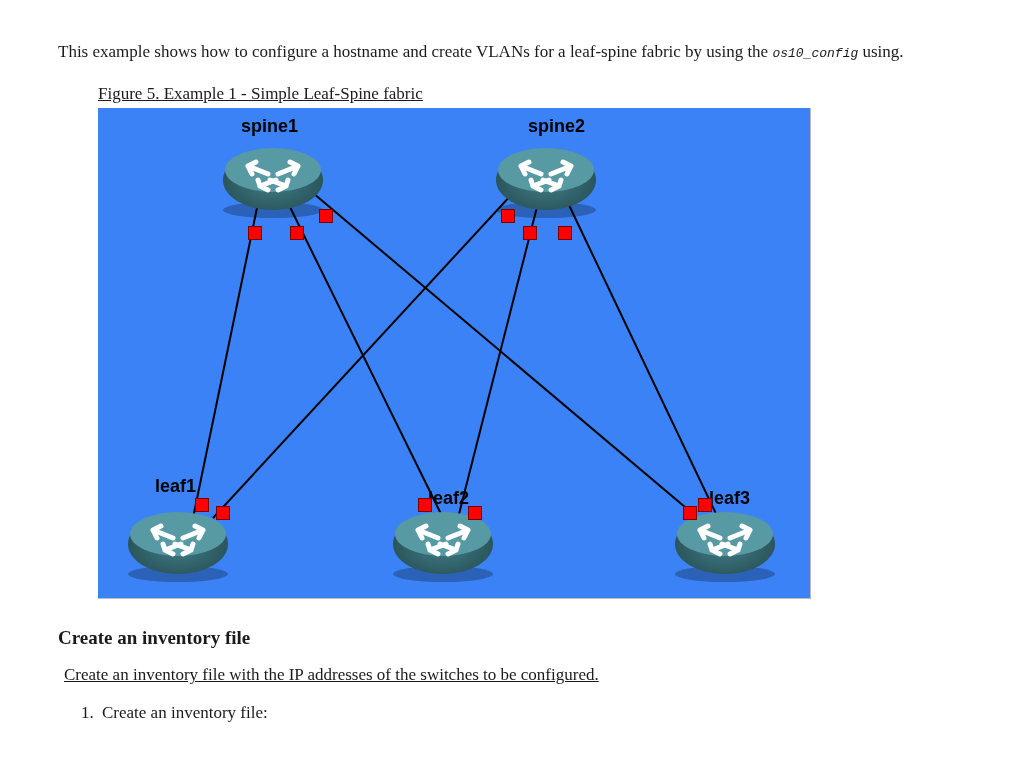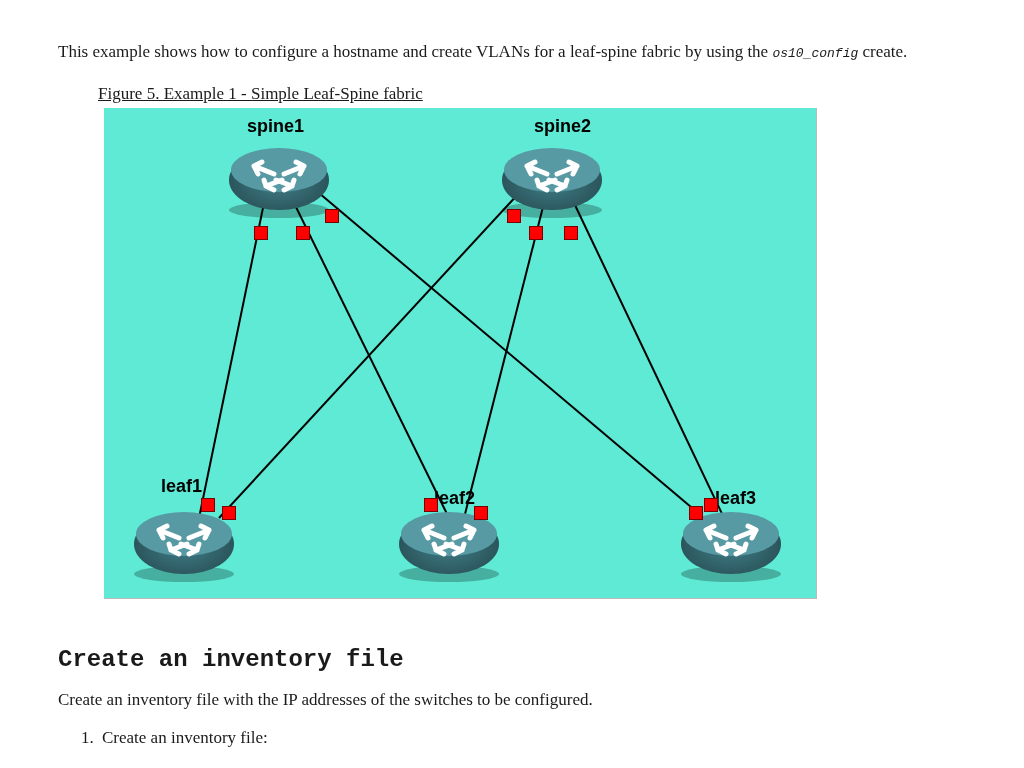--- a/index.html
+++ b/index.html
@@ -27,25 +27,24 @@
     margin: 18px 0 0 40px;
   }
   .caption {
     font-size: 17px;
     margin-bottom: 2px;
     text-decoration: underline;
   }
   .diagram-wrap {
     width: 712px;
     height: 490px;
-    background: #5eead4;
+    background: #3b82f6;
     position: relative;
     border-right: 1px solid #bbb;
     border-bottom: 1px solid #bbb;
-    margin-left: 6px;
   }
   svg.topo {
     position: absolute;
     left: 0; top: 0;
     width: 712px;
     height: 490px;
   }
   .node-label {
     position: absolute;
     font-family: Arial, sans-serif;
@@ -55,43 +54,44 @@
     white-space: nowrap;
   }
   .dot {
     position: absolute;
     width: 12px;
     height: 12px;
     background: #ff0000;
     border: 1px solid #7a0000;
   }
   h2.section {
-    font-family: Liberation Mono, monospace;
+    font-family: Liberation Serif, serif;
     font-weight: 800;
-    font-size: 24px;
-    margin: 44px 0 12px 0;
+    font-size: 19px;
+    margin: 26px 0 12px 0;
   }
   p.body {
-    margin: 0 0 14px 0;
+    margin: 0 0 14px 6px;
+    text-decoration: underline;
   }
   ol.steps {
     margin: 0 0 0 20px;
     padding: 0 0 0 20px;
   }
   ol.steps li {
     padding-left: 4px;
   }
 </style>
 </head>
 <body>
 
 <div class="page">
 
   <p class="intro">
-    <span>This example shows how to configure a hostname and create VLANs for a leaf-spine fabric by using the </span><code class="inline">os10_config</code><span> create.</span>
+    <span>This example shows how to configure a hostname and create VLANs for a leaf-spine fabric by using the </span><code class="inline">os10_config</code><span> using.</span>
   </p>
 
   <div class="fig-block">
     <div class="caption">Figure 5. Example 1 - Simple Leaf-Spine fabric</div>
 
     <div class="diagram-wrap">
       <svg class="topo" viewBox="0 0 712 490">
         <defs>
           <radialGradient id="ellipse-shade" cx="50%" cy="55%" r="55%">
             <stop offset="0%" stop-color="rgba(0,0,0,0)"></stop>

